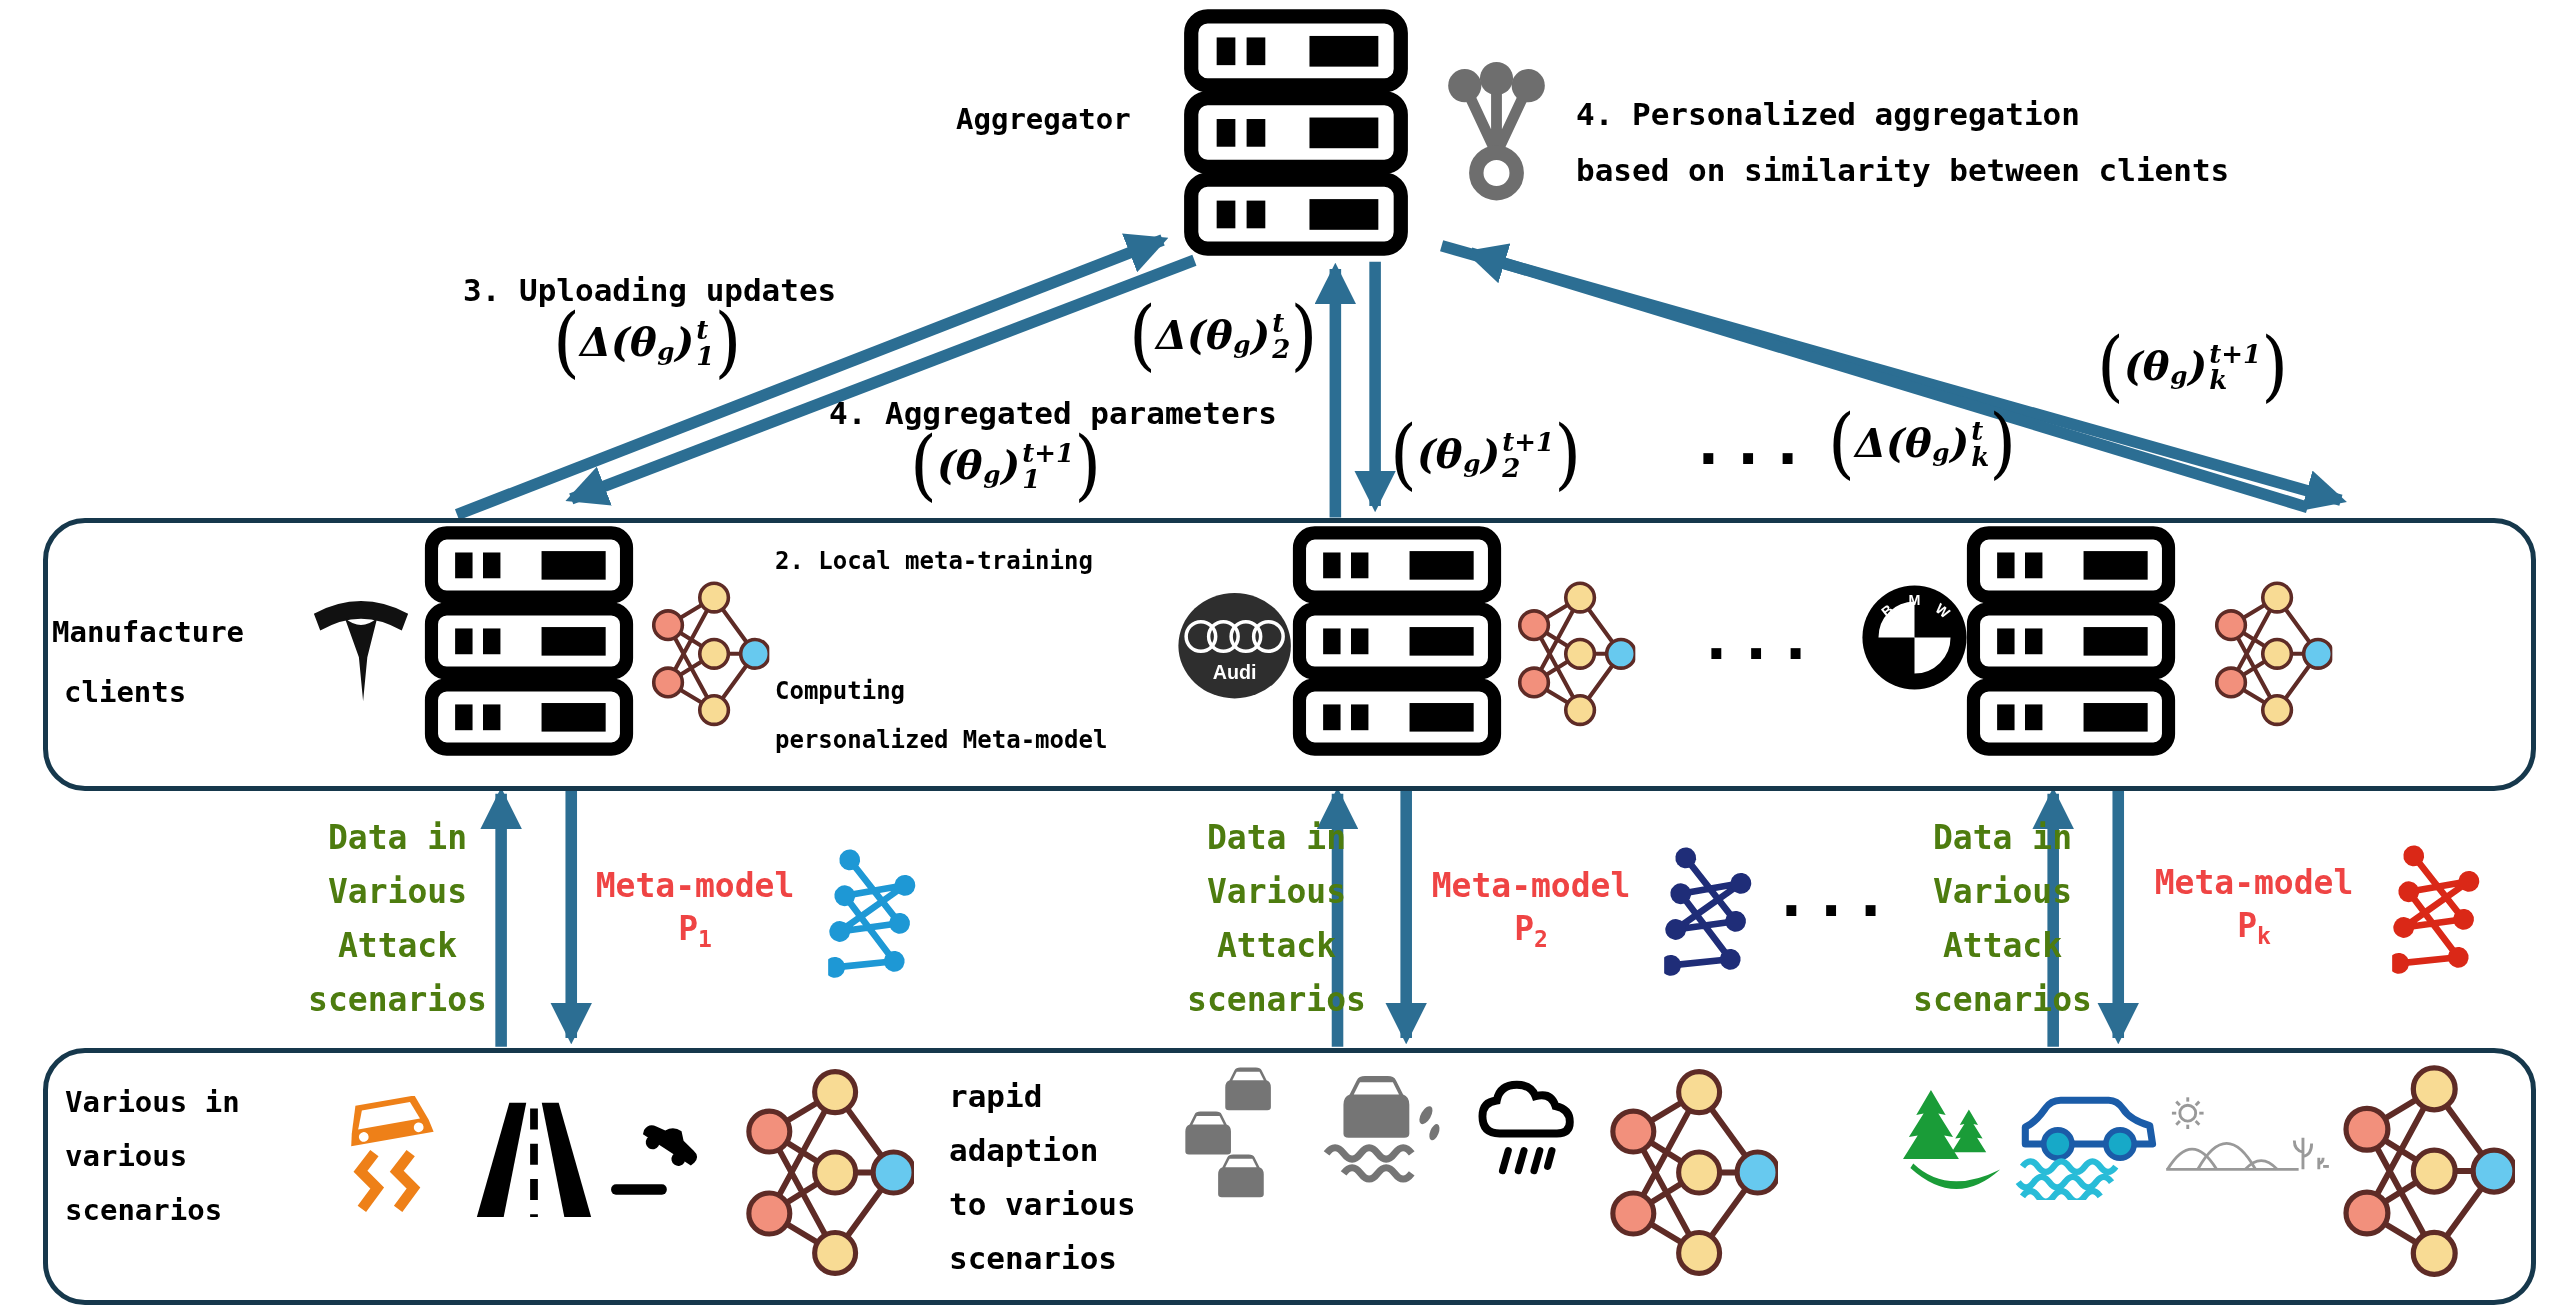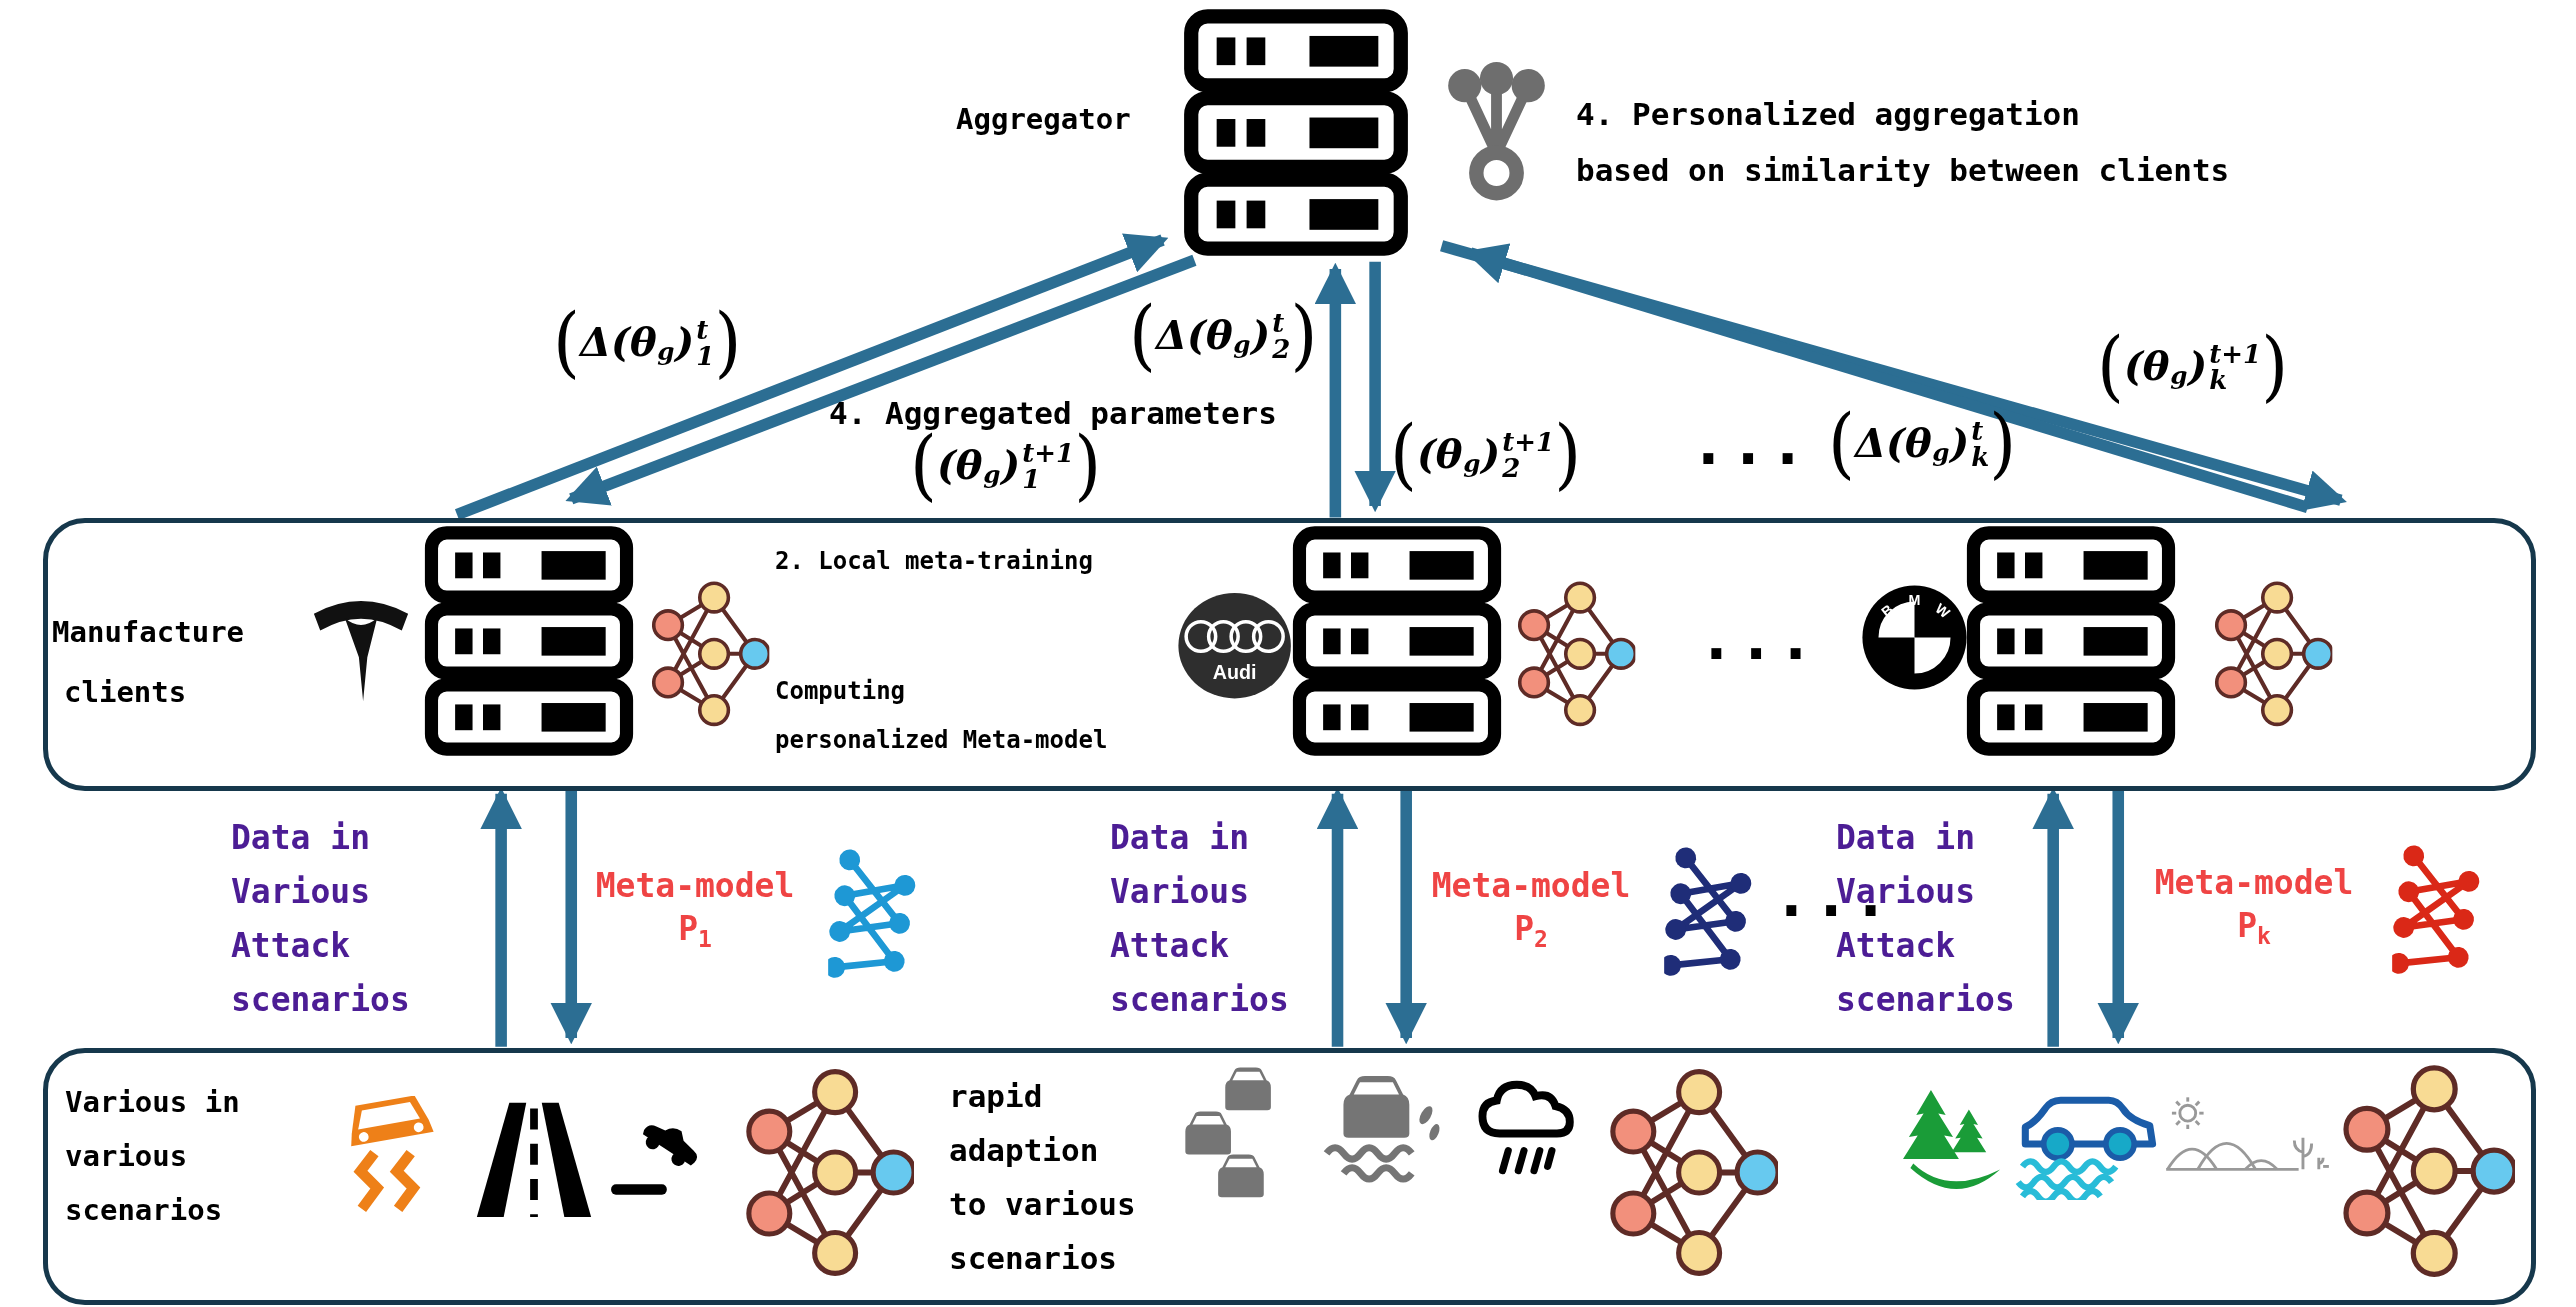--- a/index.html
+++ b/index.html
@@ -1,21 +1,21 @@
 <!DOCTYPE html>
 <html style="font-size:11.6px"><head>
 <meta charset="utf-8">
 <style>
   html,body{margin:0;padding:0;background:#fff;}
   #canvas{position:relative;width:2576px;height:1307px;background:#fff;overflow:hidden;
           font-family:"DejaVu Sans Mono","Liberation Mono",monospace;}
   .mono{position:absolute;font-family:"DejaVu Sans Mono","Liberation Mono",monospace;
         font-weight:bold;color:#000;white-space:nowrap;font-size:31px;line-height:1.15;}
   .f44{font-size:24px;} .f48{font-size:29px;}
-  .attack{position:absolute;width:333px;font-weight:bold;color:#4c1d95;
+  .attack{position:absolute;width:333px;text-align:center;font-weight:bold;color:#4d7c0f;
           font-size:33px;line-height:54px;font-family:"DejaVu Sans Mono","Liberation Mono",monospace;}
   .metalabel{position:absolute;width:260px;text-align:center;font-weight:bold;color:#ef4444;
           font-size:33px;line-height:1.3;font-family:"DejaVu Sans Mono","Liberation Mono",monospace;}
   .metalabel .psub{font-size:23px;vertical-align:-7.2px;}
   .dots{position:absolute;font-weight:bold;color:#000;font-size:61px;letter-spacing:2.9px;
         font-family:"DejaVu Sans Mono","Liberation Mono",monospace;line-height:1;}
   .bigbox{position:absolute;border:5px solid #16384c;border-radius:42px;background:transparent;}
   .icon{position:absolute;}
   
   .formula{position:absolute;display:flex;align-items:center;color:#000;
@@ -119,20 +119,21 @@
     <path d="M26,34 L70,128 M70,24 L70,128 M114,34 L70,128" stroke="#6e6e6e" stroke-width="15" fill="none"></path>
     <circle cx="26" cy="34" r="23" fill="#6e6e6e"></circle>
     <circle cx="70" cy="24" r="23" fill="#6e6e6e"></circle>
     <circle cx="114" cy="34" r="23" fill="#6e6e6e"></circle>
     <circle cx="70" cy="155" r="28" fill="none" stroke="#6e6e6e" stroke-width="20"></circle>
   </svg>
 
   <div class="mono" style="left:1576px;top:97px">4. Personalized aggregation</div>
   <div class="mono" style="left:1576px;top:153px">based on similarity between clients</div>
 
+  <div class="mono" style="left:463px;top:273px">3. Uploading updates</div>
 
   <div class="formula" style="left:553px;top:307px">
     <span class="fp">(</span>
       <span class="fin">Δ(</span>
       <span class="fin">θ</span>
       <span class="fgs">g</span>
       <span class="fin">)</span>
       <span class="supsub">
         <span>t</span>
         <span>1</span>

